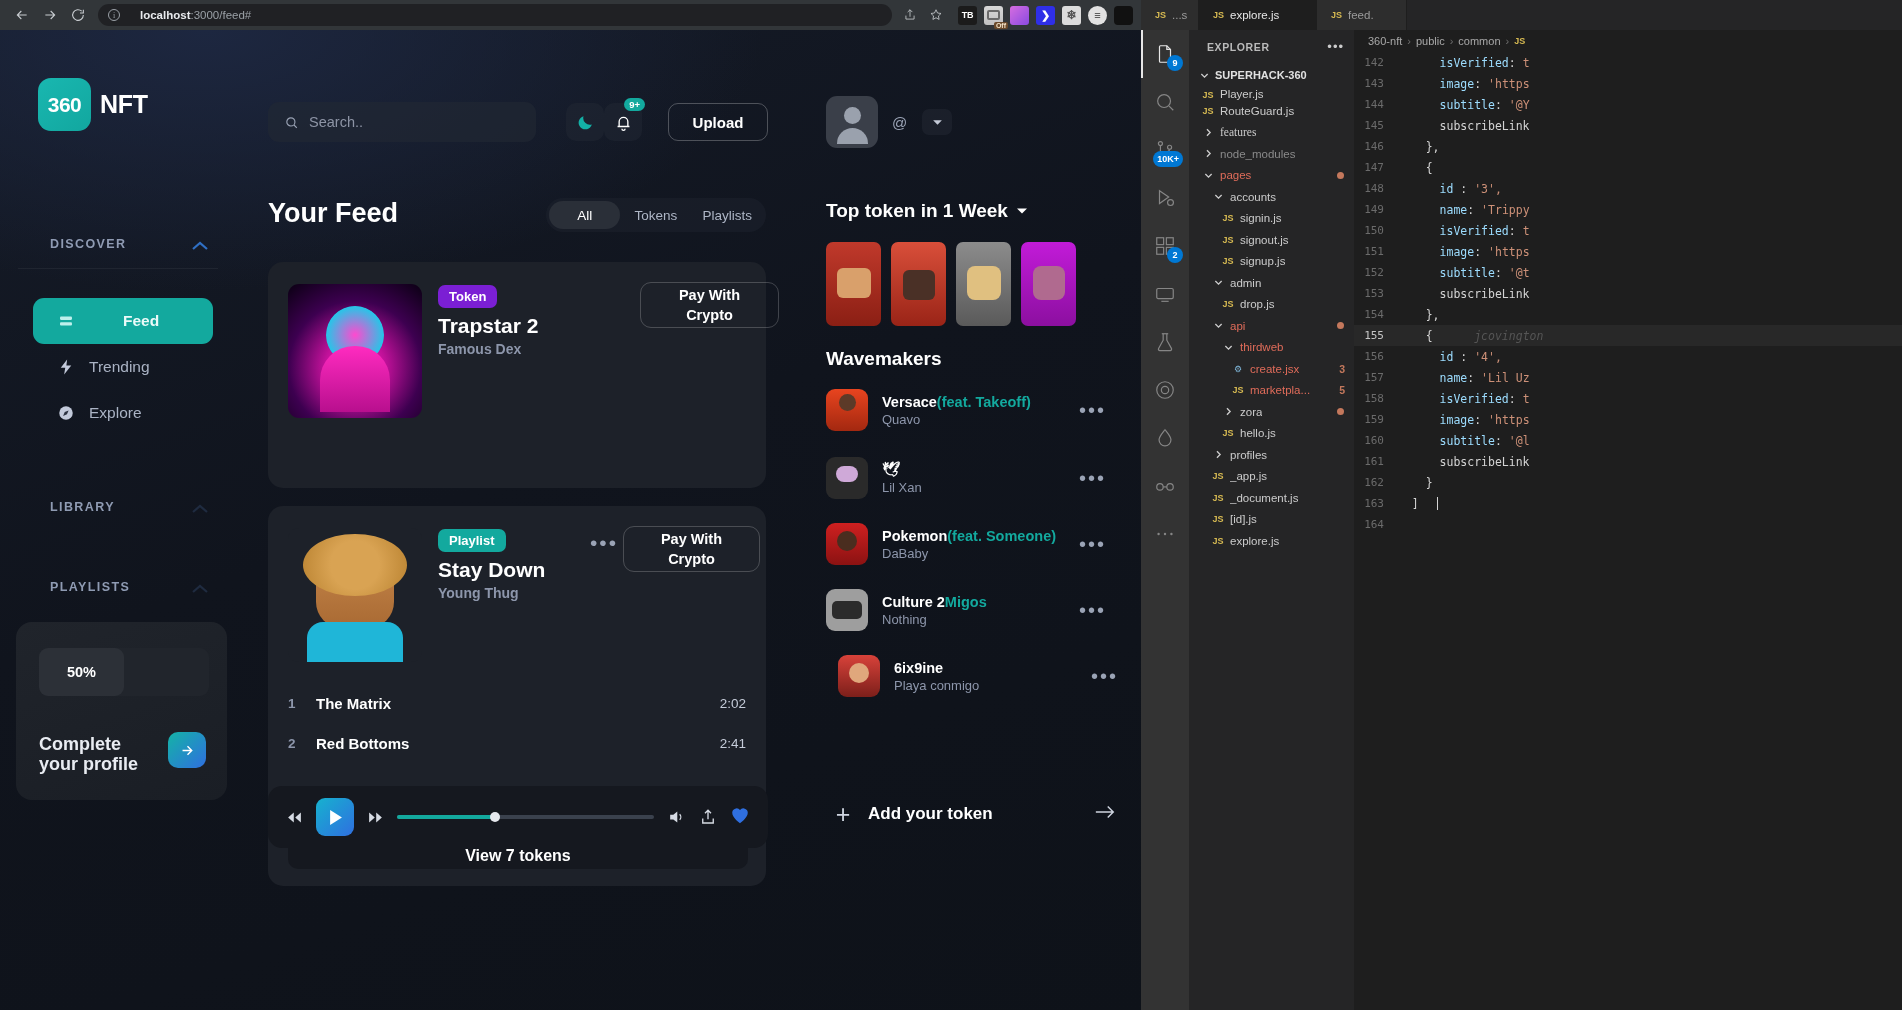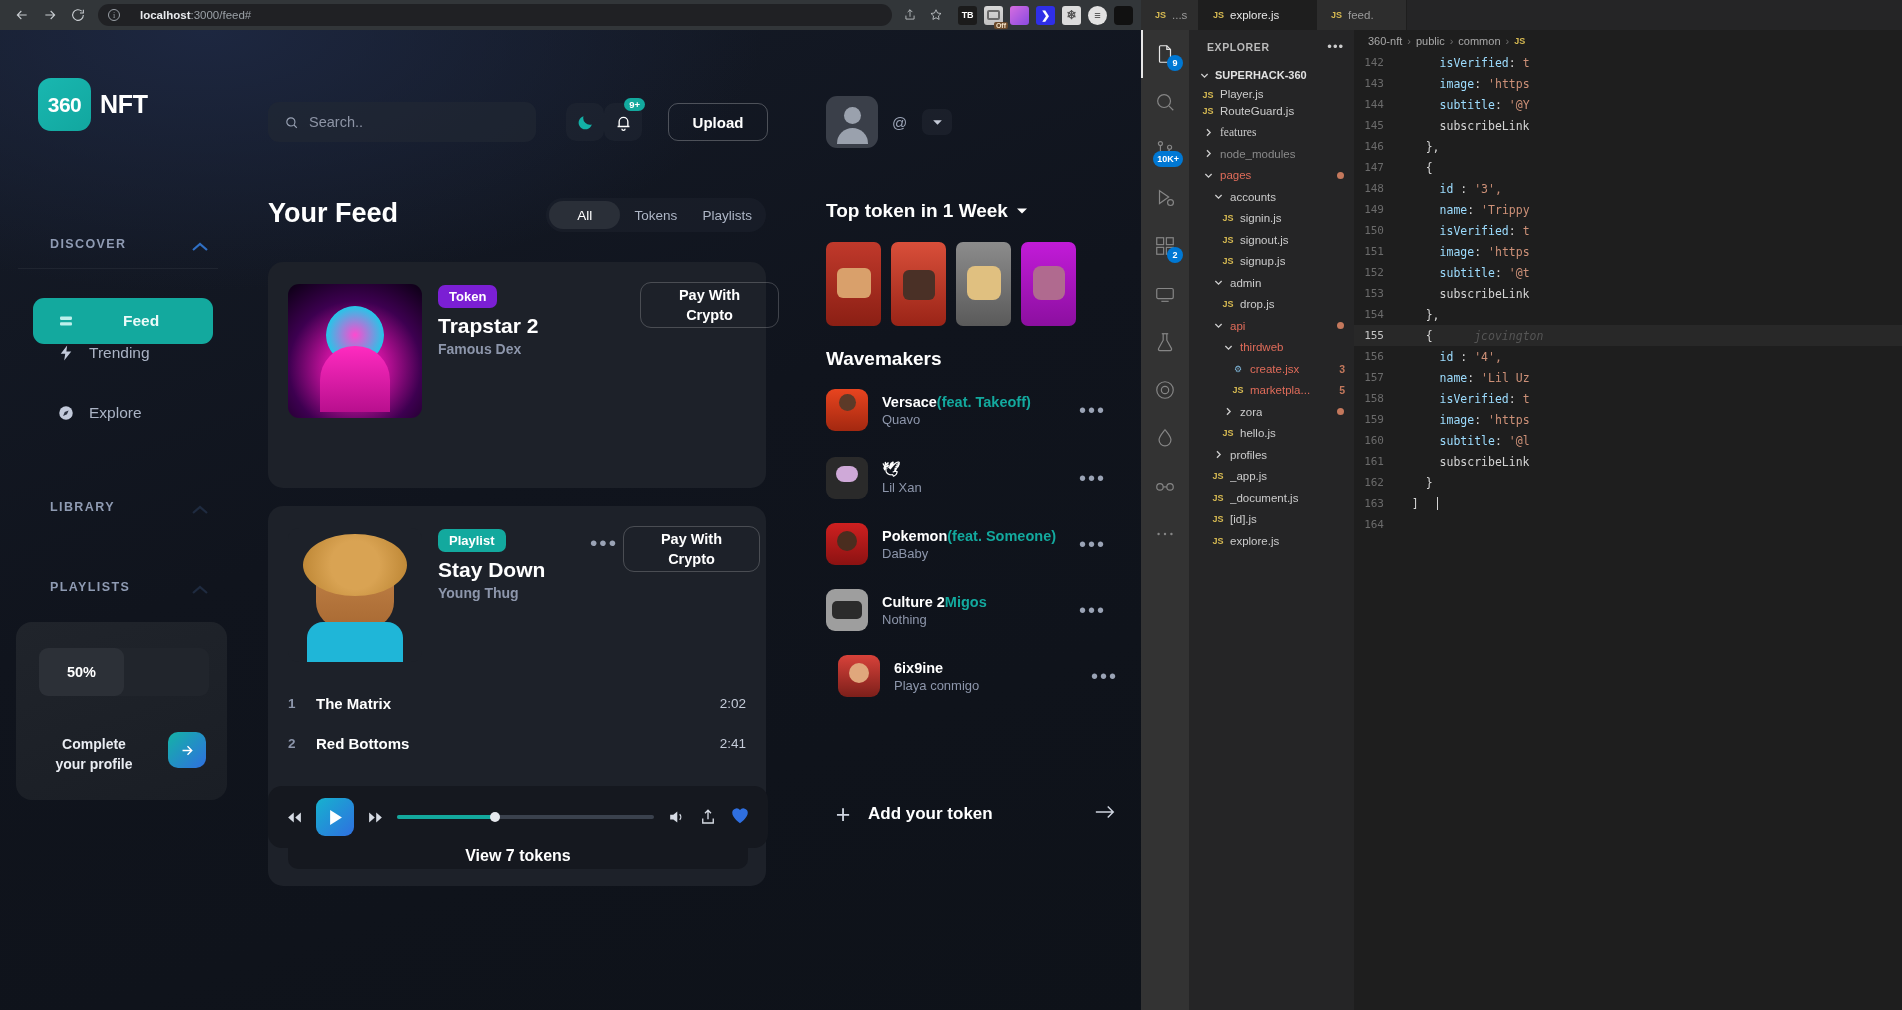--- a/index.html
+++ b/index.html
@@ -54,21 +54,21 @@
   .logo { position: absolute; left: 38px; top: 48px; display: flex; align-items: center; gap: 9px; }
   .logo-badge {
     width: 53px; height: 53px; border-radius: 13px;
     background: linear-gradient(140deg, #19b7b0 0%, #12a79f 100%);
     display: flex; align-items: center; justify-content: center;
     color: #fff; font-size: 21px; font-weight: 700; letter-spacing: -.5px;
   }
   .logo-text { color: #fff; font-size: 25px; font-weight: 700; letter-spacing: -.3px; }
 
   .sec-head {
-    position: absolute; left: 50px; display: flex; align-items: flex-end;
+    position: absolute; left: 50px; display: flex; align-items: center;
     width: 160px; justify-content: space-between;
   }
   .sec-head span { color: #8f9bb3; font-size: 12.5px; font-weight: 700; letter-spacing: 1.4px; }
   .chev { width: 20px; height: 12px; position: relative; }
   .chev svg { width: 20px; height: 12px; stroke: #2f6fc4; fill: none; stroke-width: 2.2; }
   .divider { position: absolute; left: 18px; width: 200px; height: 1px; background: rgba(255,255,255,.055); }
 
   .nav-item {
     position: absolute; left: 33px; width: 180px; height: 46px; border-radius: 11px;
     display: flex; align-items: center; gap: 14px; padding-left: 24px;
@@ -87,21 +87,21 @@
     background: #21252c; border-radius: 9px;
   }
   .pc-fill {
     position: absolute; left: 0; top: 0; width: 85px; height: 48px;
     background: #2c3037; border-radius: 9px;
     display: flex; align-items: center; justify-content: center;
     color: #fff; font-size: 14.5px; font-weight: 700;
   }
   .pc-text {
     position: absolute; left: 23px; top: 112px; width: 110px;
-    color: #e9ecf2; font-size: 14px; font-weight: 700; line-height: 20px; text-align: center;
+    color: #e9ecf2; font-size: 18px; font-weight: 700; line-height: 20px;
   }
   .pc-arrow {
     position: absolute; right: 21px; top: 110px; width: 38px; height: 36px; border-radius: 10px;
     background: linear-gradient(135deg, #14b3a6 0%, #2f6fe0 100%);
     display: flex; align-items: center; justify-content: center;
   }
   .pc-arrow svg { width: 17px; height: 17px; stroke: #fff; fill: none; stroke-width: 2; }
 
   
   .search {
@@ -353,21 +353,21 @@
       </div>
       <div class="divider" style="top:238px;"></div>
 
       <div class="nav-item active" style="top:268px;gap:48px;">
         <svg viewBox="0 0 24 24">
           <rect x="4" y="6" width="16" height="4.5" rx="1.4" fill="#bdf0ec"></rect>
           <rect x="4" y="13.5" width="16" height="4.5" rx="1.4" fill="#bdf0ec"></rect>
         </svg>
         <span>Feed</span>
       </div>
-      <div class="nav-item" style="top:300px;">
+      <div class="nav-item" style="top:314px;">
         <svg viewBox="0 0 24 24">
           <path d="M13.5 2L5 13h6l-1.5 9L19 10h-6.5z" fill="#c3cadb"></path>
         </svg>
         <span>Trending</span>
       </div>
       <div class="nav-item" style="top:360px;">
         <svg viewBox="0 0 24 24">
           <circle cx="12" cy="12" r="9" fill="#c3cadb"></circle>
           <path d="M15.5 8.5l-2.2 5.2-5.2 2.2 2.2-5.2z" fill="#2b3140"></path>
         </svg>

